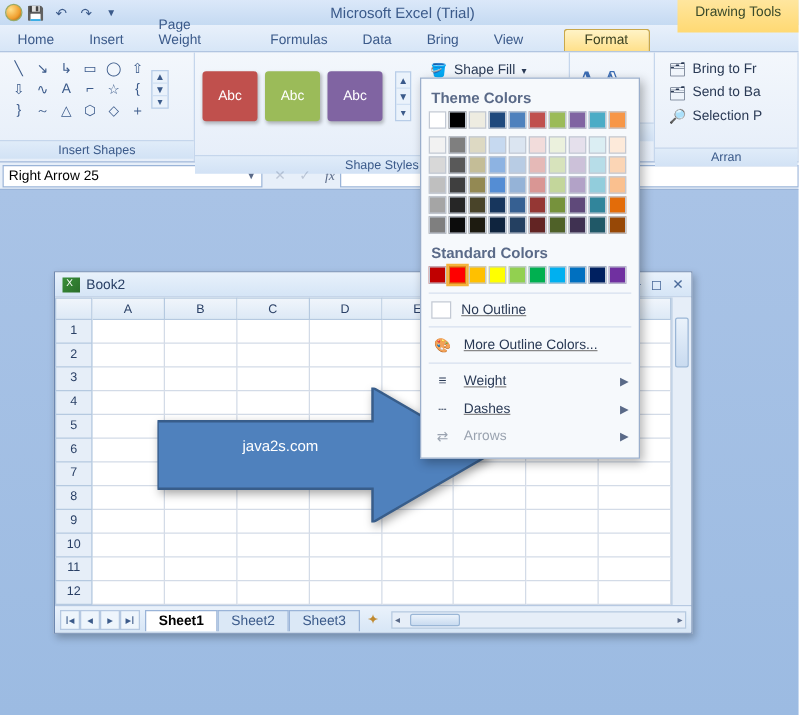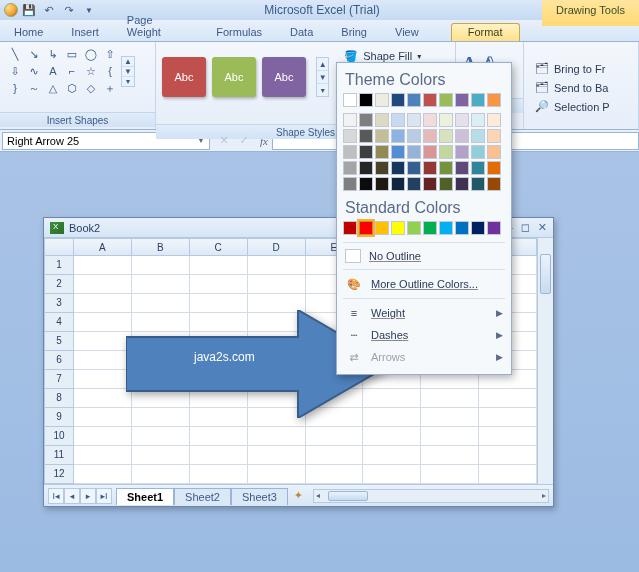--- a/index.html
+++ b/index.html
@@ -79,21 +79,21 @@
   .nav-btns span{ width:16px; height:16px; display:flex; align-items:center; justify-content:center; color:#3b5a8a; border:1px solid #b6c9e2; background:#eef5fc; font-size:9px;}
   .sheet-tab { padding:2px 10px; border:1px solid #9ab4d8; border-bottom:none; background:#fff; color:#000; font-size:11px; border-radius:0 0 0 0; margin-top:2px; font-weight:bold;}
   .sheet-tab.inactive { background:#dbe8f6; color:#3b5a8a; font-weight:normal;}
   .hscroll { flex:1; height:14px; margin:0 4px; background:#e6eef8; border:1px solid #b5c9e0; position:relative; display:flex; align-items:center;}
   .hthumb{ position:absolute; left:14px; width:40px; height:10px; top:1px; background:linear-gradient(#eaf2fb,#c9dbf0); border:1px solid #9ab6d6; border-radius:2px;}
 
   
   .popup { position:absolute; left:336px; top:20px; width:176px; background:#f6f9fc; border:1px solid #9aaecb; box-shadow:2px 3px 8px rgba(0,0,0,.3); padding:4px 6px 6px; z-index:50;}
   .p-row { display:flex; align-items:center; gap:8px; padding:3px 2px; color:#2a3a55; font-size:11px;}
   .p-row.disabled { color:#9aa3b0;}
-  .p-head { color:#5a6a88; font-size:16px; font-weight:normal; padding:4px 2px 2px;}
+  .p-head { color:#5a6a88; font-size:12px; font-weight:bold; padding:4px 2px 2px;}
   .sep { height:1px; background:#d6e0ee; margin:3px 0;}
   .swatch-grid { display:grid; grid-template-columns:repeat(10,14px); gap:2px; padding:2px 0 4px;}
   .swatch-grid2 { display:grid; grid-template-columns:repeat(10,14px); grid-template-rows:repeat(5,14px); gap:2px; padding:2px 0 4px;}
   .sw { width:14px; height:14px; border:1px solid #c2c9d4;}
   .sw.sel { outline:2px solid #f5b33a; outline-offset:0; border:1px solid #d08a10;}
   .std-row { display:flex; gap:2px; padding:2px 0 4px;}
   .chev { margin-left:auto; color:#5a6a88; font-size:9px;}
   .pico { width:18px; height:16px; display:flex; align-items:center; justify-content:center;}
   .noline-sw { width:16px; height:14px; border:1px solid #c2c9d4; background:#fff;}
 
@@ -212,20 +212,21 @@
         <div class="rbtn">
           <span class="ico">🗂</span>
           <span>Send to Ba</span>
         </div>
         <div class="rbtn">
           <span class="ico">🔎</span>
           <span>Selection P</span>
         </div>
       </div>
     </div>
+    <div class="group-label">Arran</div>
   </div>
 
   <div class="popup">
     <div class="p-head">Theme Colors</div>
     <div class="swatch-grid" id="theme-top">
         <div class="sw" style="background: rgb(255, 255, 255);"></div>
         <div class="sw" style="background: rgb(0, 0, 0);"></div>
         <div class="sw" style="background: rgb(238, 236, 225);"></div>
         <div class="sw" style="background: rgb(31, 73, 125);"></div>
         <div class="sw" style="background: rgb(79, 129, 189);"></div>

